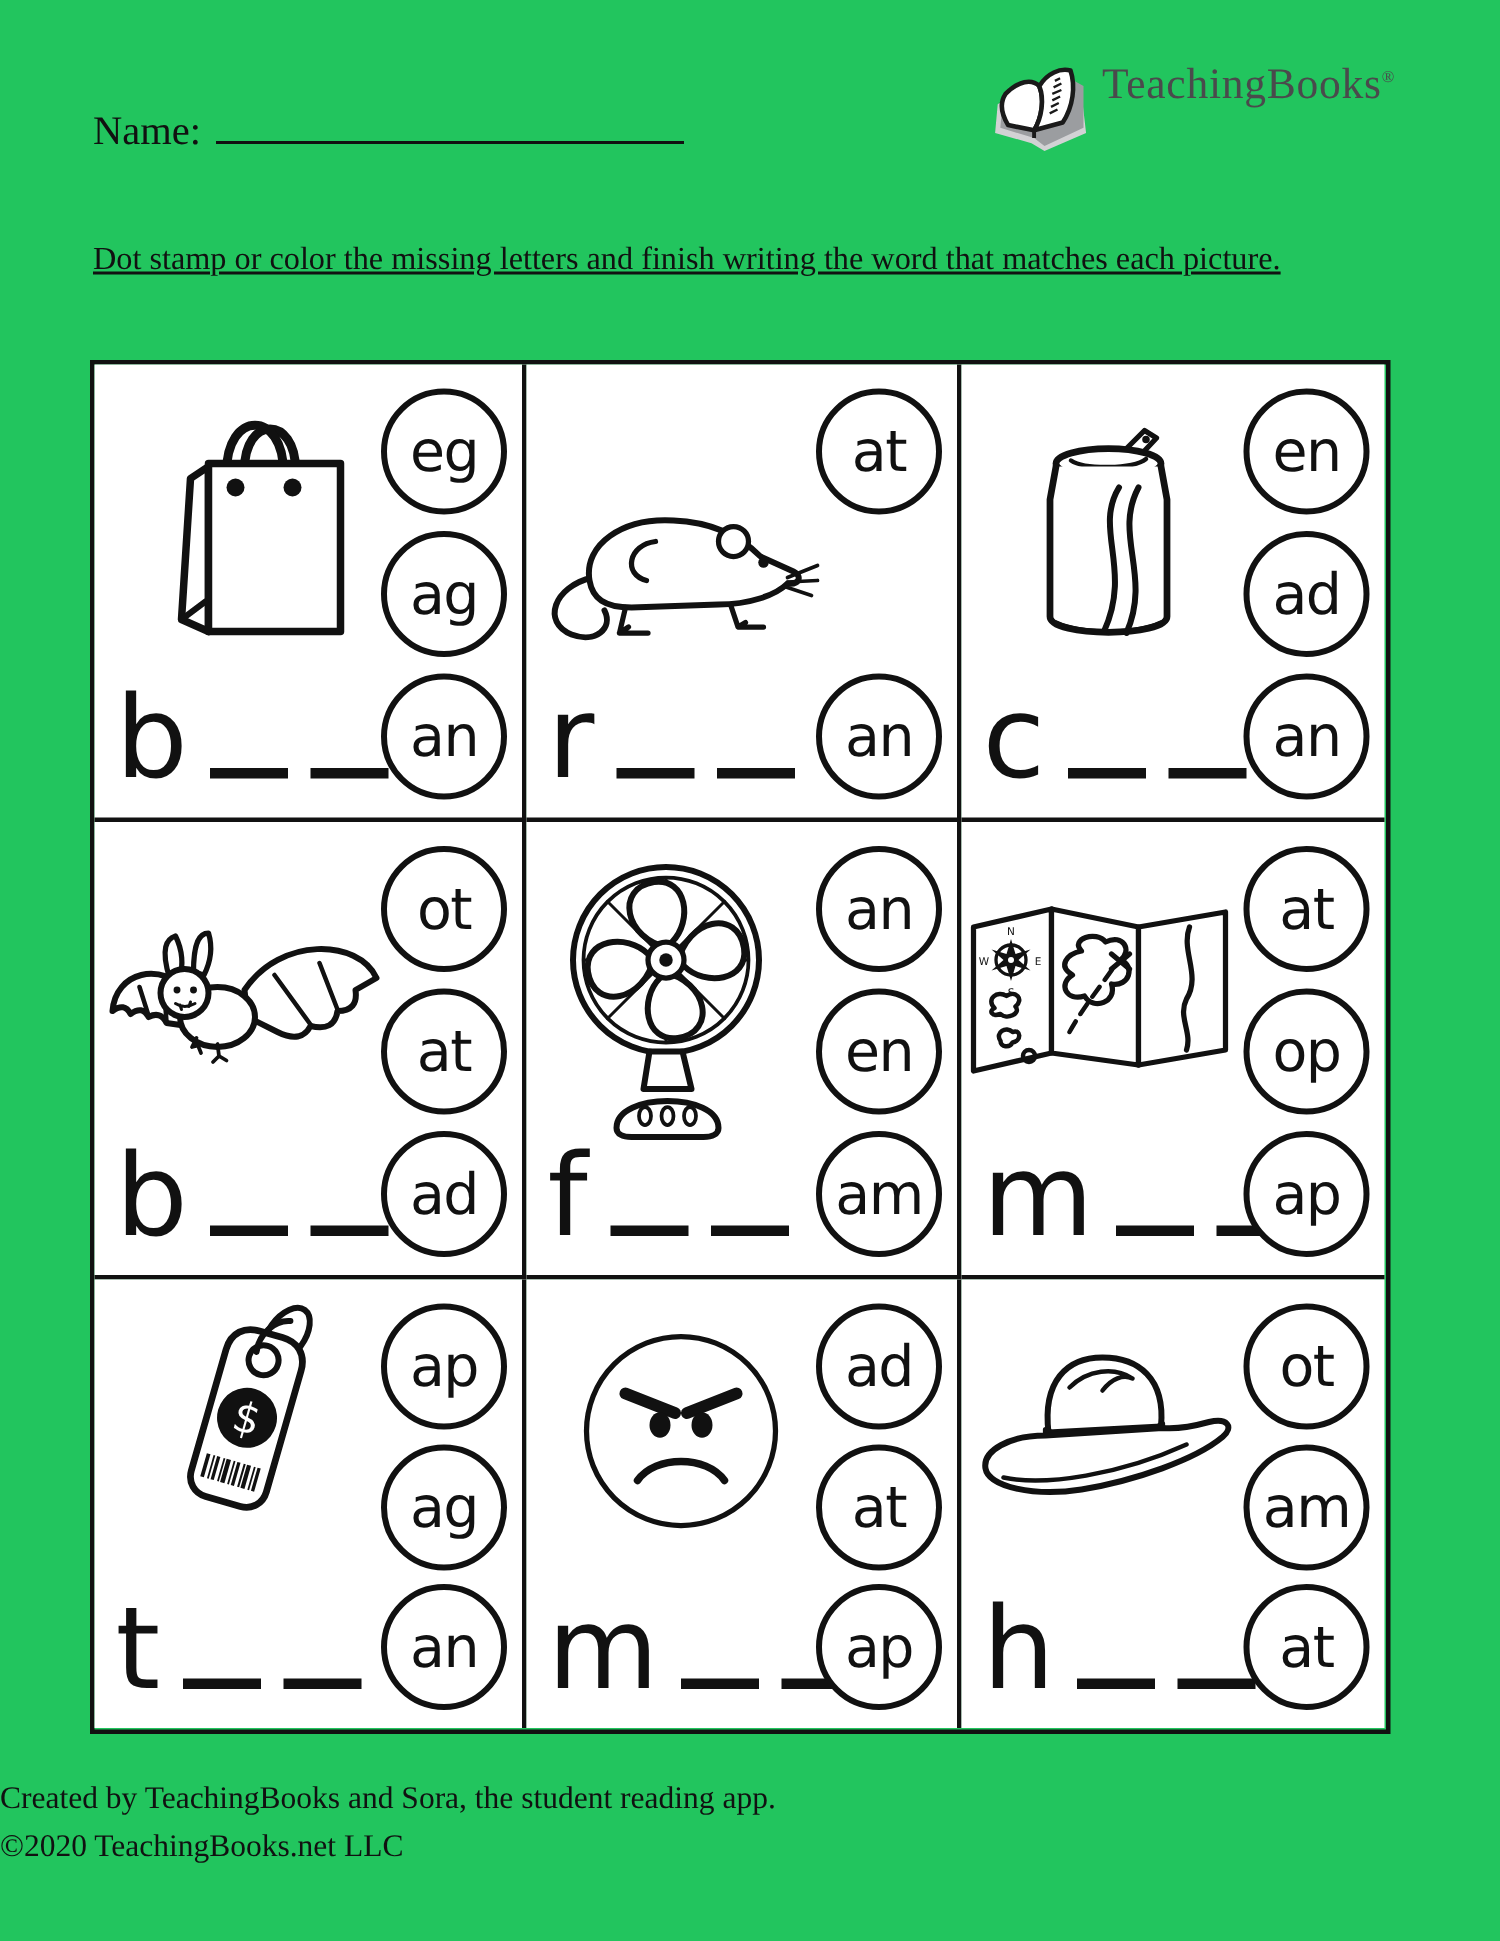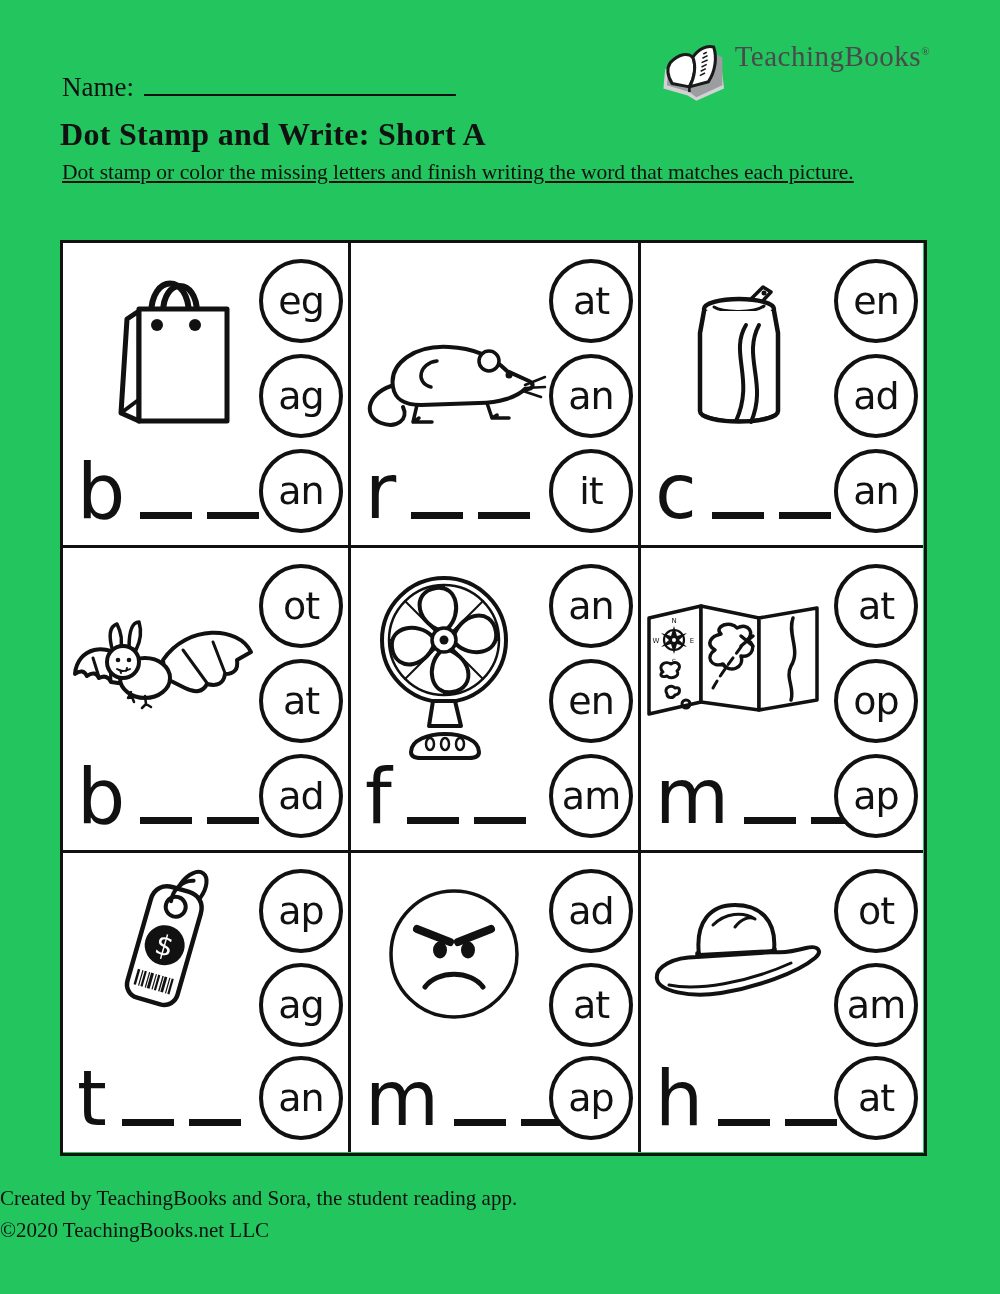--- a/index.html
+++ b/index.html
@@ -21,21 +21,21 @@
   
   .grid{position:absolute;left:60px;top:240px;width:867px;height:916px;
         border:3.5px solid #111;box-sizing:border-box;display:grid;
         grid-template-columns:288px 290px 282px;grid-template-rows:305px 305px 299px;}
   .cell{position:relative;border-right:3px solid #111;border-bottom:3px solid #111;
         box-sizing:border-box;background:#fff;}
   .cell:nth-child(3n){border-right:none;}
   .cell:nth-child(n+7){border-bottom:none;}
 
   .opts{position:absolute;top:16px;bottom:12px;right:5px;width:94px;display:flex;
-        flex-direction:column;justify-content:space-between;align-items:flex-end;}
+        flex-direction:column;justify-content:space-between;align-items:center;}
   .circle{width:76px;height:76px;border:4px solid #111;border-radius:50%;background:#fff;
           display:flex;align-items:center;justify-content:center;
           font-family:"DejaVu Sans",sans-serif;font-size:38px;letter-spacing:-1px;color:#111;}
 
   .word{position:absolute;left:14px;bottom:24px;display:flex;align-items:flex-end;gap:15px;}
   .letter{font-family:"DejaVu Sans",sans-serif;font-size:76px;line-height:.78;color:#111;}
   .blank{display:inline-block;width:52px;height:7px;background:#111;margin-bottom:2px;}
 
   .pic{position:absolute;}
   .pic svg{display:block;}
@@ -72,21 +72,20 @@
         <path d="M18 30 L42 16 L50 22 L62 10 L80 20 L80 52 L50 66 L42 60 L16 52 Z" fill="#9b9da0"></path>
         <path d="M20 26 C30 16 40 14 46 20 C50 30 48 44 42 54 L22 50 C16 40 16 32 20 26 Z" fill="#fff" stroke="#1a1a1a" stroke-width="3.5" stroke-linejoin="round"></path>
         <path d="M46 20 C52 10 62 6 70 8 C74 20 72 36 64 48 L42 54 C48 44 50 30 46 20 Z" fill="#fff" stroke="#1a1a1a" stroke-width="3.5" stroke-linejoin="round"></path>
         <path d="M58 16 L62 14 M57 21 L63 18 M56 26 L63 23 M56 31 L62 28 M55 36 L61 33 M54 41 L60 38" stroke="#1a1a1a" stroke-width="1.8"></path>
         <path d="M42 54 L42 60" stroke="#1a1a1a" stroke-width="3"></path>
       </svg>
     </span>
     <span class="logo-text"><span>TeachingBooks</span><span class="logo-reg">®</span></span>
   </div>
 
-  <div class="title">Dot Stamp and Write: Short A</div>
   <div class="instructions">Dot stamp or color the missing letters and finish writing the word that matches each picture.</div>
 
   <div class="grid">
 
     <div class="cell">
       <div class="pic pic-bag">
         <svg width="132" height="172" viewBox="0 0 132 172">
           <path class="ln" d="M56 52 C56 16 90 16 90 52" stroke-width="6"></path>
           <path class="ln" d="M44 54 C44 12 82 12 82 54" stroke-width="6"></path>
           <path class="sh" d="M32 50 L20 58 L14 152 L32 160 Z" stroke-width="5"></path>
@@ -122,21 +121,20 @@
         </svg>
       </div>
       <div class="word">
         <span class="letter">r</span>
         <span class="blank"></span>
         <span class="blank"></span>
       </div>
       <div class="opts">
         <div class="circle">at</div>
         <div class="circle">an</div>
-        <div class="circle">it</div>
       </div>
     </div>
 
     <div class="cell">
       <div class="pic pic-can">
         <svg width="102" height="162" viewBox="0 0 102 162">
           <path class="sh" d="M58 22 L74 6 L82 11 L68 26 Z" stroke-width="3.5"></path>
           <circle cx="75" cy="12" r="2.5" fill="#111"></circle>
           <ellipse class="sh" cx="50" cy="28" rx="35" ry="10" stroke-width="4.5"></ellipse>
           <path class="ln" d="M25 26 C34 32 66 32 75 25" stroke-width="3"></path>

